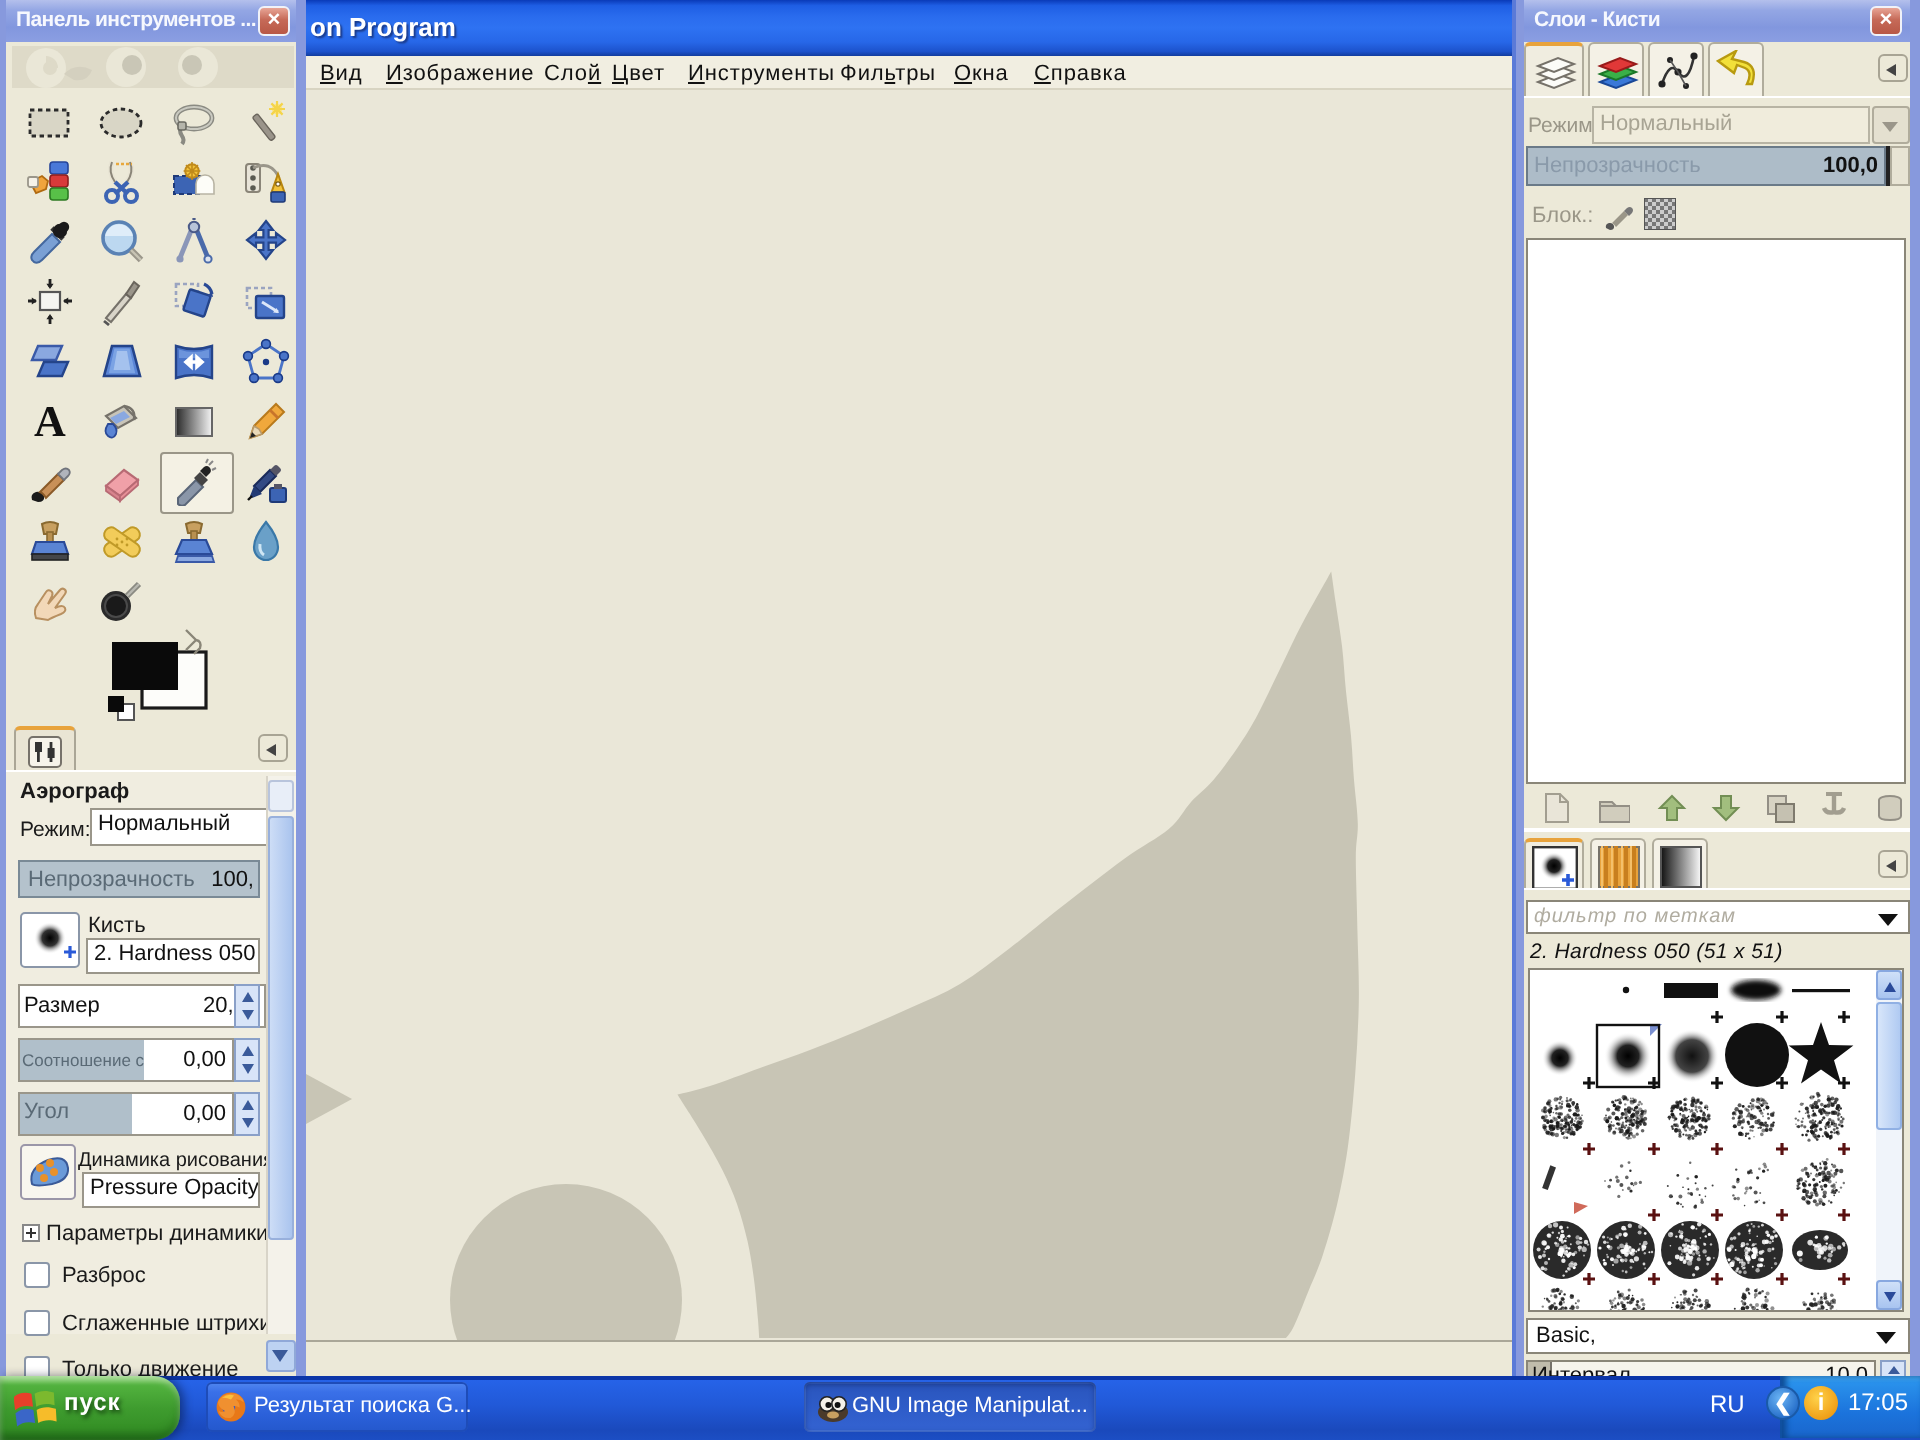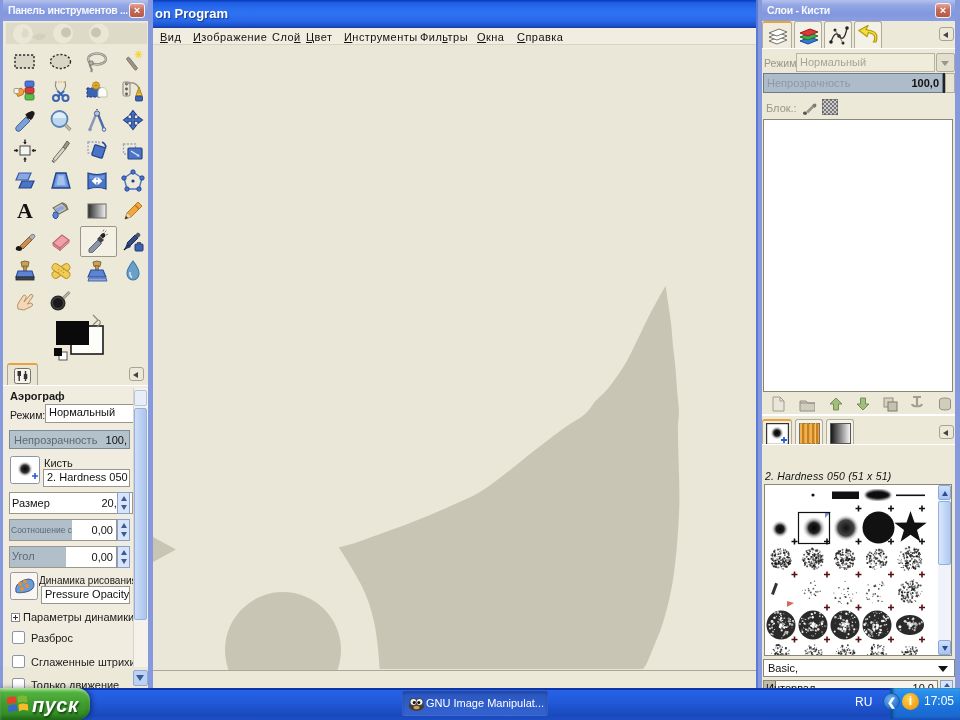--- a/index.html
+++ b/index.html
@@ -490,20 +490,24 @@
         <linearGradient id="gr2" x1="0" y1="0" x2="1" y2="0">
           <stop offset="0" stop-color="#111"></stop>
           <stop offset="1" stop-color="#fafafa"></stop>
         </linearGradient>
       </defs>
       <rect x="0.5" y="0.5" width="20" height="20" fill="url(#gr2)" stroke="#555"></rect>
     </svg>
   <div class="menubtn" style="left:177px;top:425px"></div>
   <div style="position:absolute;left:0;top:444px;width:193px;height:1px;background:#fff"></div>
 
+  <div style="position:absolute;left:1px;top:450px;width:192px;height:17px;background:#fff;border:1px solid #8a8678">
+      <span style="position:absolute;left:3px;top:2px;font-size:10px;font-style:italic;color:#b0aca0;letter-spacing:0.5px">фильтр по меткам</span>
+      <div style="position:absolute;right:5px;top:6px;border-left:5px solid transparent;border-right:5px solid transparent;border-top:6px solid #111"></div>
+    </div>
   <div style="position:absolute;left:3px;top:470px;font-size:10.5px;font-style:italic;color:#111;letter-spacing:0.2px">2. Hardness 050 (51 x 51)</div>
 
   <div style="position:absolute;left:2px;top:484px;width:188px;height:172px;background:#fff;border:1px solid #8a8678;overflow:hidden">
     <svg width="172" height="170" viewBox="0 0 172 170" style="position:absolute;left:0;top:0">
         <defs>
       <radialGradient id="fz1">
             <stop offset="0" stop-color="#000"></stop>
             <stop offset="0.45" stop-color="#222"></stop>
             <stop offset="1" stop-color="#fff" stop-opacity="0"></stop>
           </radialGradient>
@@ -2193,22 +2197,31 @@
 
   <div style="position:absolute;left:0;top:0;width:90px;height:32px;background:linear-gradient(180deg,#8fd478 0%,#52b23e 14%,#3f9c2f 50%,#359026 82%,#2a7a1e 100%);border-radius:0 13px 13px 0;box-shadow:2px 0 5px rgba(0,10,40,0.45),inset 0 2px 3px rgba(255,255,255,0.35),inset 0 -3px 4px rgba(10,60,10,0.35)">
     <div style="position:absolute;left:7px;top:6px"><svg width="22" height="20" viewBox="0 0 22 20">
           <g transform="rotate(-7 11 10)">
             <path d="M0.5,3.2 C3,1.6 6,1.2 9.6,2.6 L9.6,9.2 C6,7.8 3,8.2 0.5,9.8 Z" fill="#e8402a"></path>
             <path d="M11.2,2.8 C14,1.6 17,1.6 20.8,3.4 L20.4,9.8 C17,8.2 14,8.2 11.2,9.4 Z" fill="#7cb92e"></path>
             <path d="M0.5,11.4 C3,9.8 6,9.4 9.6,10.8 L9.6,17.4 C6,16 3,16.4 0.5,18 Z" fill="#3a66c8"></path>
             <path d="M11.2,11 C14,9.8 17,9.8 20.8,11.6 L20.4,18 C17,16.4 14,16.4 11.2,17.6 Z" fill="#f6bc2a"></path>
           </g>
         </svg></div>
-    <span style="position:absolute;left:32px;top:6px;color:#fff;font-size:20px;font-weight:bold;font-style:italic;text-shadow:1px 1.5px 2px #14420f;letter-spacing:0.5px">пуск</span>
+    <span style="position:absolute;left:32px;top:6px;color:#fff;font-size:12px;font-weight:bold;text-shadow:1px 1.5px 2px #14420f;letter-spacing:0.5px">пуск</span>
   </div>
+  <div class="taskbtn" style="left:103px;width:131px">
+      <div style="position:absolute;left:5px;top:5px"><svg width="15" height="15" viewBox="0 0 15 15">
+          <circle cx="7.5" cy="7.5" r="7.2" fill="#e87818"></circle>
+          <circle cx="6.4" cy="8" r="3.2" fill="#3a5ac8"></circle>
+          <path d="M1,5 q2,-4 6.5,-4.2 q5,-0.2 6.5,4.5 q-2,-1.8 -4,-1.5 q2,1.5 1.8,4 q-1.5,-1 -3,-0.8 q1.8,4 -1.5,6 q-4.5,0.5 -6,-3.5 q2,1 3.2,0 q-3.3,-1.6 -3.5,-4.5 z" fill="#f09030"></path>
+          <path d="M3,3 q3,-2.4 6,-1.2 l-1.5,2 q-2.5,-1.2 -4.5,-0.8 z" fill="#fcc03c"></path>
+        </svg></div>
+      <span class="lbl">Результат поиска G...</span>
+    </div>
   <div class="taskbtn" style="left:402px;width:146px;background:linear-gradient(180deg,#2a55bc,#2e5cc8 50%,#3463d2);box-shadow:inset 0 1px 3px #16337e,inset 0 0 0 1px #4a76d8">
       <div style="position:absolute;left:6px;top:6px"><svg width="17" height="14" viewBox="0 0 17 14">
           <ellipse cx="8.5" cy="9" rx="7.5" ry="5" fill="#4a3a2a"></ellipse>
           <circle cx="5.5" cy="5" r="3.6" fill="#f4f0e8" stroke="#222" stroke-width="0.8"></circle>
           <circle cx="11.5" cy="5" r="3.6" fill="#f4f0e8" stroke="#222" stroke-width="0.8"></circle>
           <circle cx="6.2" cy="5.5" r="1.5" fill="#111"></circle>
           <circle cx="10.8" cy="5.5" r="1.5" fill="#111"></circle>
           <ellipse cx="8.5" cy="10.5" rx="3" ry="1.8" fill="#c8a060"></ellipse>
         </svg></div>
       <span class="lbl">GNU Image Manipulat...</span>

